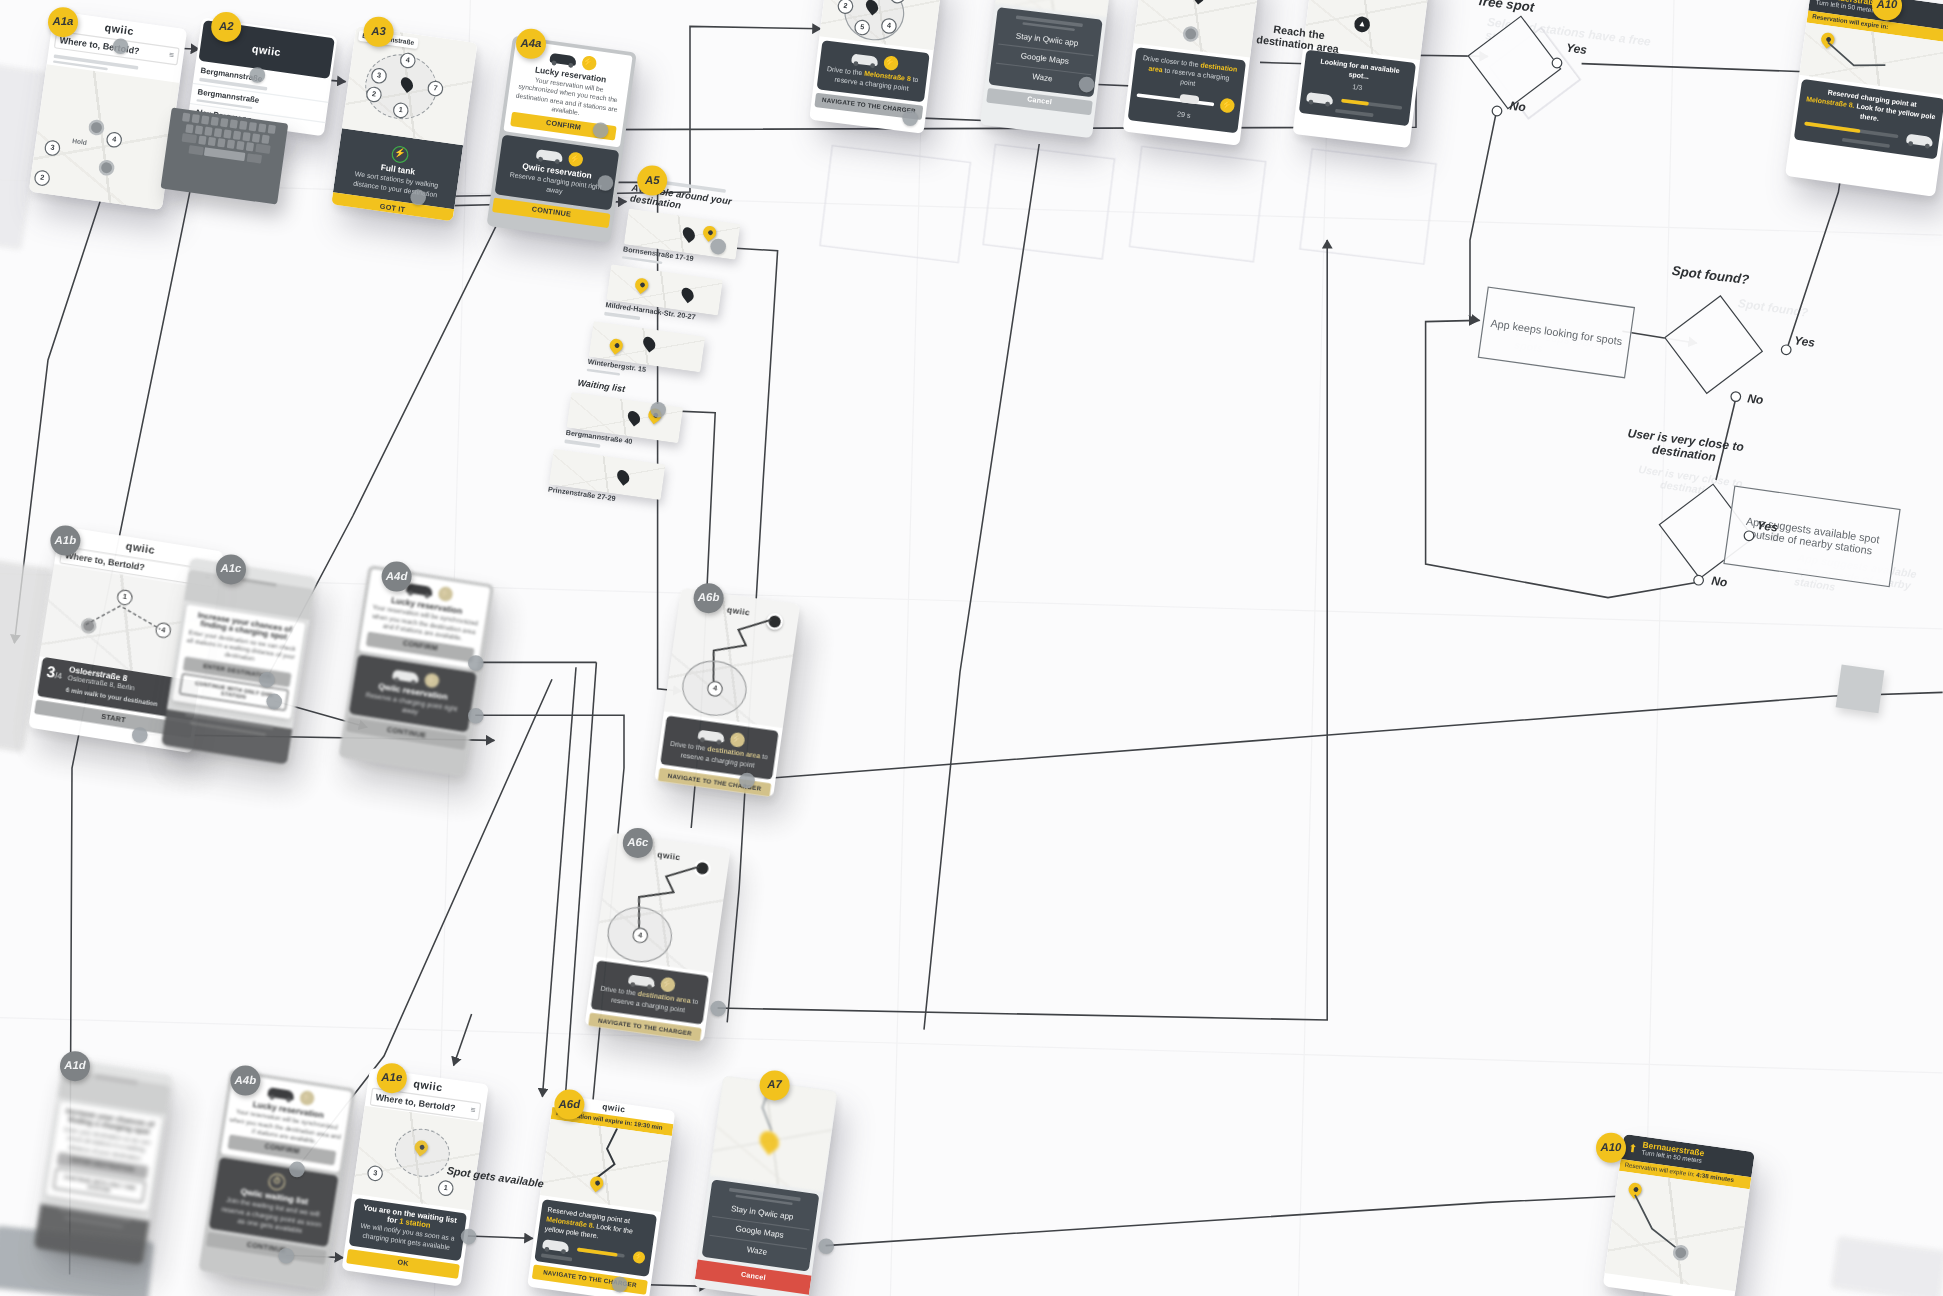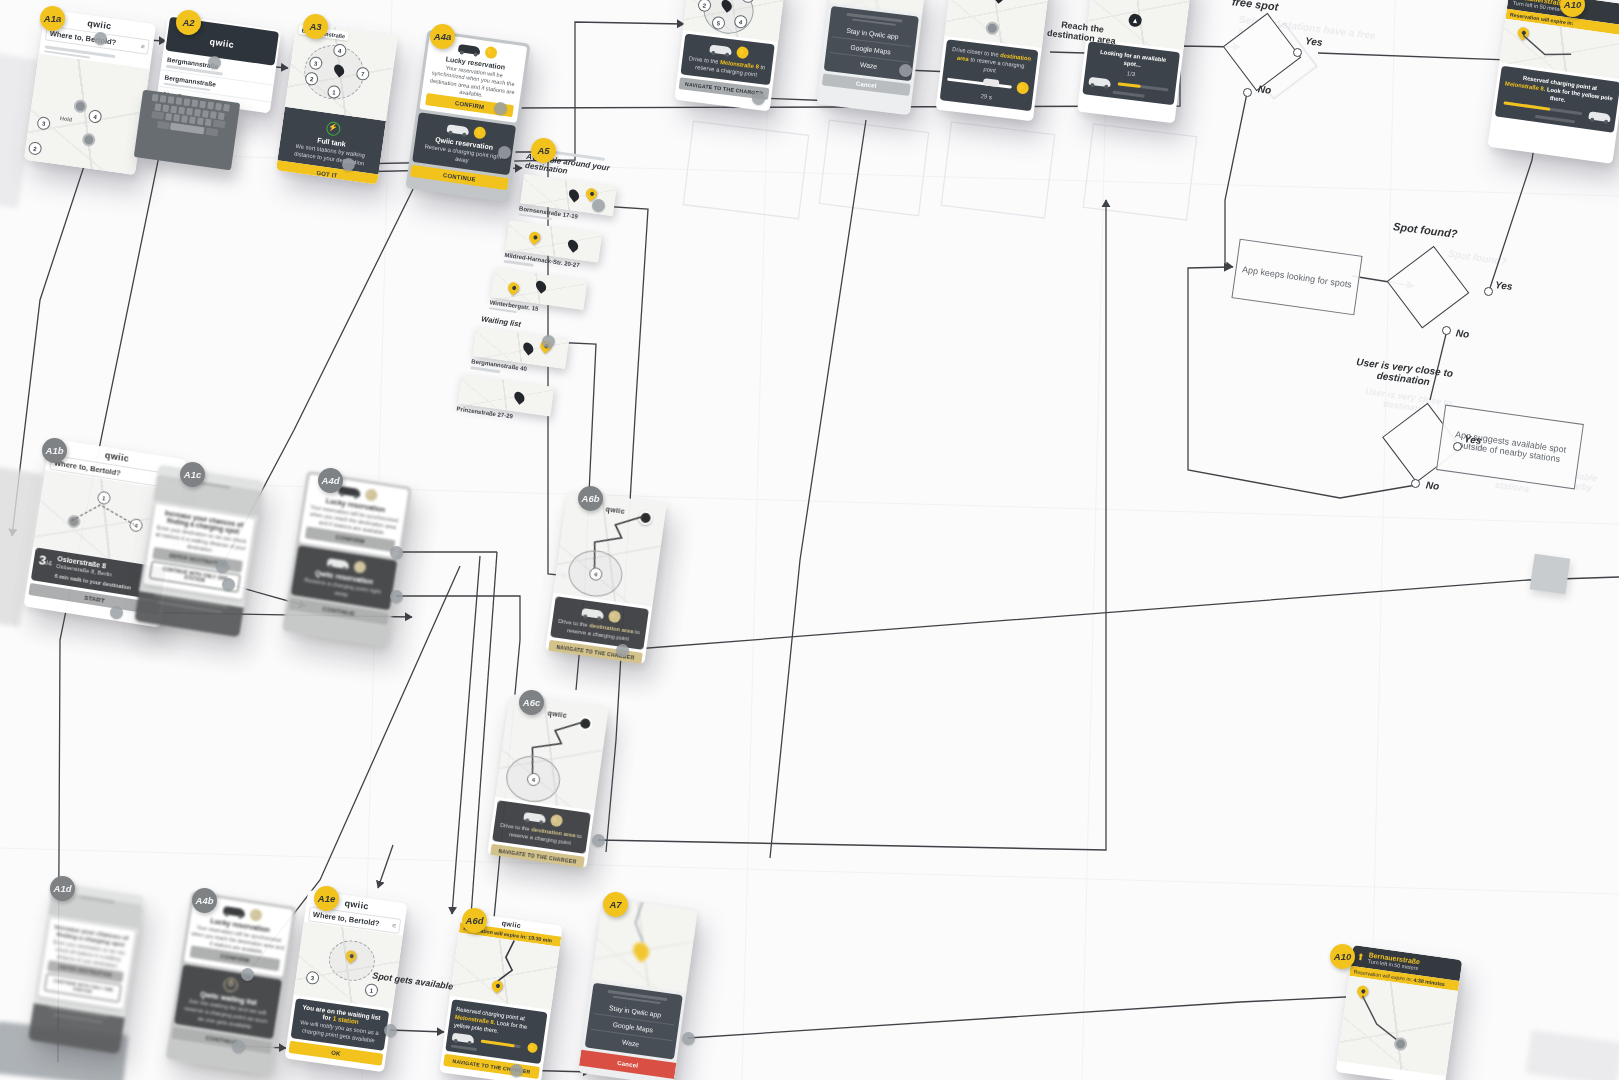--- a/index.html
+++ b/index.html
@@ -673,21 +673,21 @@
           <span style="flex:1;" class="pbar">
             <i style="width:85%;"></i>
           </span>
           <span class="zap" style="width:10px;height:10px;line-height:10px;font-size:6px;">⚡</span>
         </div>
       <div class="bar" style="background:#60666b;width:30%;"></div>
     </div>
     <a class="btn y" style="margin:0 3px;font-size:5.2px;">NAVIGATE TO THE CHARGER</a>
   </div>
 
-  <span class="badge" style="left:603px;top:892px;">A7</span>
+  <span class="badge" style="left:633px;top:892px;">A7</span>
   <div class="ph" style="left:590px;top: 902px;width:96px;height:178px;transform:rotate(8deg);background:#eceeef;">
     <div class="map" style="height:84px;filter:blur(.8px);">
       <svg class="routeSvg" width="96" height="84">
           <polyline points="40,0 36,22 46,40" stroke="#9aa0a4" stroke-width="1.4" fill="none"></polyline>
         </svg>
       <span style="position:absolute;left:38px;top:40px;width:15px;height:18px;background:#F2C21D;border-radius:50% 50% 50% 0;transform:rotate(-45deg);opacity:.9;filter:blur(1px);"></span>
     </div>
     <div style="background:#474e55;border-radius:4px;margin:3px;padding:3px 4px;">
       <div class="bar" style="background:#6a7076;width:72%;margin:2px auto;"></div>
       <div class="bar" style="background:#6a7076;width:58%;margin:0 auto 3px;"></div>

